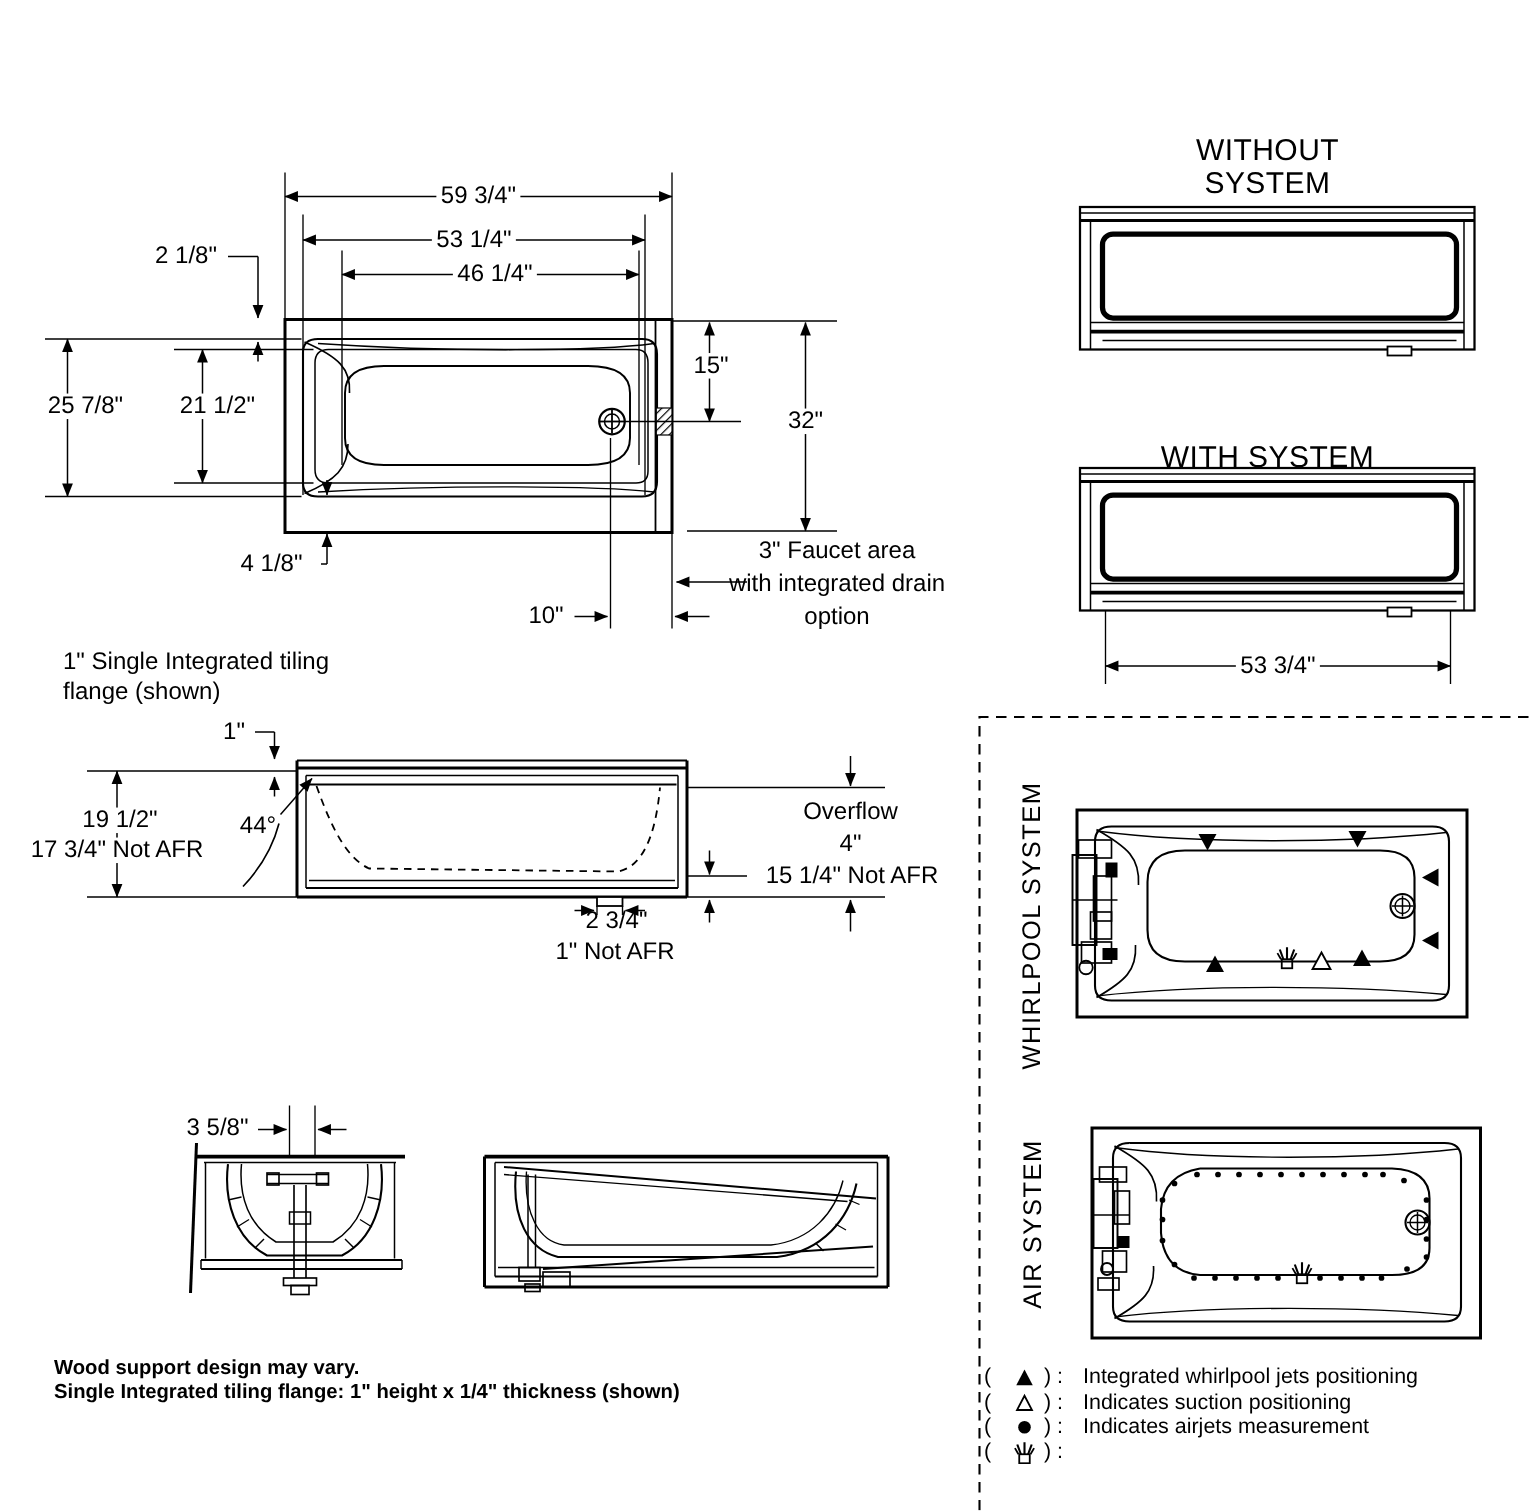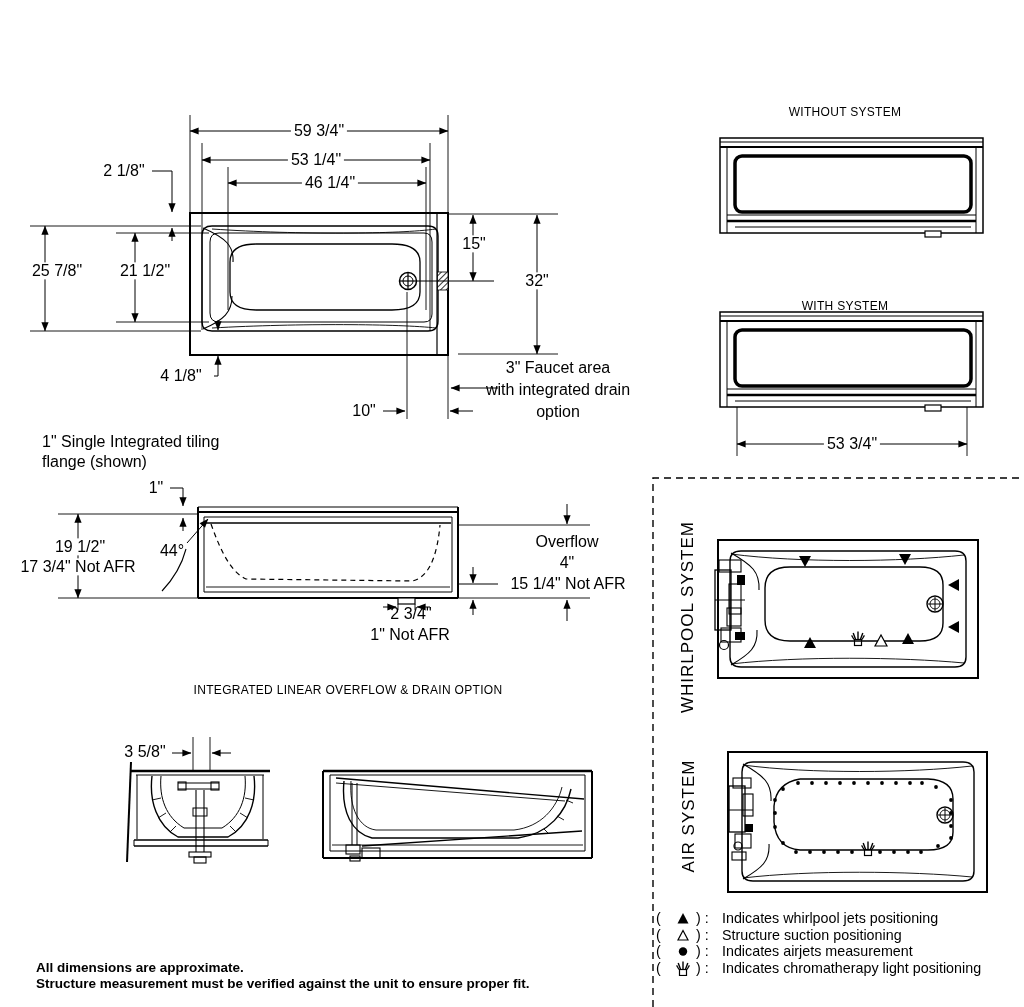--- a/index.html
+++ b/index.html
@@ -2,21 +2,21 @@
 <html><head>
 <meta charset="utf-8">
 <style>
   html,body{margin:0;padding:0;background:#fff;}
   .stage{position:relative;width:1024px;height:1007px;background:#fff;overflow:hidden;
          font-family:"Liberation Sans", sans-serif;color:#000;}
   .stage svg.art{position:absolute;left:0;top:0;}
   .lbl{position:absolute;font-size:16px;line-height:1.08;white-space:pre-line;z-index:5;}
   .c{transform:translate(-50%,-50%);text-align:center;}
   .bg{background:#fff;padding:0 3px;}
-  .title{font-size:12px;letter-spacing:0.3px;}
+  .title{font-size:20px;letter-spacing:0.3px;}
   .vert{position:absolute;width:220px;height:22px;display:flex;align-items:center;justify-content:center;
         font-size:17px;letter-spacing:1px;transform:rotate(-90deg);z-index:5;}
   .note{position:absolute;font-weight:bold;font-size:13.5px;line-height:16px;white-space:pre-line;z-index:5;}
   .legend{position:absolute;left:656px;top:910px;font-size:14.3px;z-index:5;}
   .legend-row{display:flex;align-items:center;height:16.6px;}
   .lg-open{width:13px;}
   .lg-icon{width:27px;display:flex;justify-content:center;align-items:center;}
   .lg-close{width:26px;}
   svg .ln{stroke:#000;fill:none;}
 </style>
@@ -334,53 +334,52 @@
 <div class="lbl c" style="left:156px;top:488px">1"</div>
 <div class="lbl c bg" style="left:80px;top:547px">19 1/2"</div>
 <div class="lbl c bg" style="left:78px;top:567px">17 3/4" Not AFR</div>
 <div class="lbl c" style="left:172px;top:551px">44°</div>
 <div class="lbl c" style="left:567px;top:552px;line-height:21px">Overflow
 4"</div>
 <div class="lbl c bg" style="left:568px;top:584px">15 1/4" Not AFR</div>
 <div class="lbl c" style="left:411px;top:614px">2 3/4"</div>
 <div class="lbl c" style="left:410px;top:635px">1" Not AFR</div>
 
-<div class="lbl c title" style="left:348px;top:690px">INTEGRATED LINEAR OVERFLOW &amp; DRAIN OPTION</div>
 <div class="lbl c" style="left:145px;top:752px">3 5/8"</div>
 
 <div class="lbl c title" style="left:845px;top:112px">WITHOUT SYSTEM</div>
 <div class="lbl c title" style="left:845px;top:306px">WITH SYSTEM</div>
 <div class="lbl c bg" style="left:852px;top:444px">53 3/4"</div>
 
 <div class="vert" style="left:578px;top:606px">WHIRLPOOL SYSTEM</div>
 <div class="vert" style="left:579px;top:805px">AIR SYSTEM</div>
 
-<div class="note" style="left:36px;top:960px">All dimensions are approximate.
-Structure measurement must be verified against the unit to ensure proper fit.</div>
+<div class="note" style="left:36px;top:904px">Wood support design may vary.
+Single Integrated tiling flange: 1" height x 1/4" thickness (shown)</div>
 
 <div class="legend">
   <div class="legend-row">
     <span class="lg-open">(</span>
     <span class="lg-icon">
       <svg width="14" height="16" viewBox="0 0 14 16">
             <polygon points="7,3 12.5,13.5 1.5,13.5" fill="#000"></polygon>
           </svg>
     </span>
     <span class="lg-close">) :</span>
-    <span>Indicates whirlpool jets positioning</span>
+    <span>Integrated whirlpool jets positioning</span>
   </div>
   <div class="legend-row">
     <span class="lg-open">(</span>
     <span class="lg-icon">
       <svg width="14" height="16" viewBox="0 0 14 16">
             <polygon points="7,3.5 12,13 2,13" fill="#fff" stroke="#000" stroke-width="1.2"></polygon>
           </svg>
     </span>
     <span class="lg-close">) :</span>
-    <span>Structure suction positioning</span>
+    <span>Indicates suction positioning</span>
   </div>
   <div class="legend-row">
     <span class="lg-open">(</span>
     <span class="lg-icon">
       <svg width="14" height="16" viewBox="0 0 14 16">
             <circle cx="7" cy="8.5" r="4.2" fill="#000"></circle>
           </svg>
     </span>
     <span class="lg-close">) :</span>
     <span>Indicates airjets measurement</span>
@@ -391,17 +390,16 @@
       <svg width="14" height="16" viewBox="0 0 14 16">
         <rect x="3.5" y="9.5" width="7" height="6" fill="none" stroke="#000" stroke-width="1.2"></rect>
         <line x1="7" y1="9.5" x2="7" y2="1.5" stroke="#000" stroke-width="1.4"></line>
         <line x1="4.6" y1="9.5" x2="2.2" y2="3" stroke="#000" stroke-width="1.4"></line>
         <line x1="9.4" y1="9.5" x2="11.8" y2="3" stroke="#000" stroke-width="1.4"></line>
         <line x1="3" y1="9.5" x2="0.6" y2="5.4" stroke="#000" stroke-width="1.2"></line>
         <line x1="11" y1="9.5" x2="13.4" y2="5.4" stroke="#000" stroke-width="1.2"></line>
       </svg>
     </span>
     <span class="lg-close">) :</span>
-    <span>Indicates chromatherapy light positioning</span>
   </div>
 </div>
 
 </div>
 
 </body></html>

